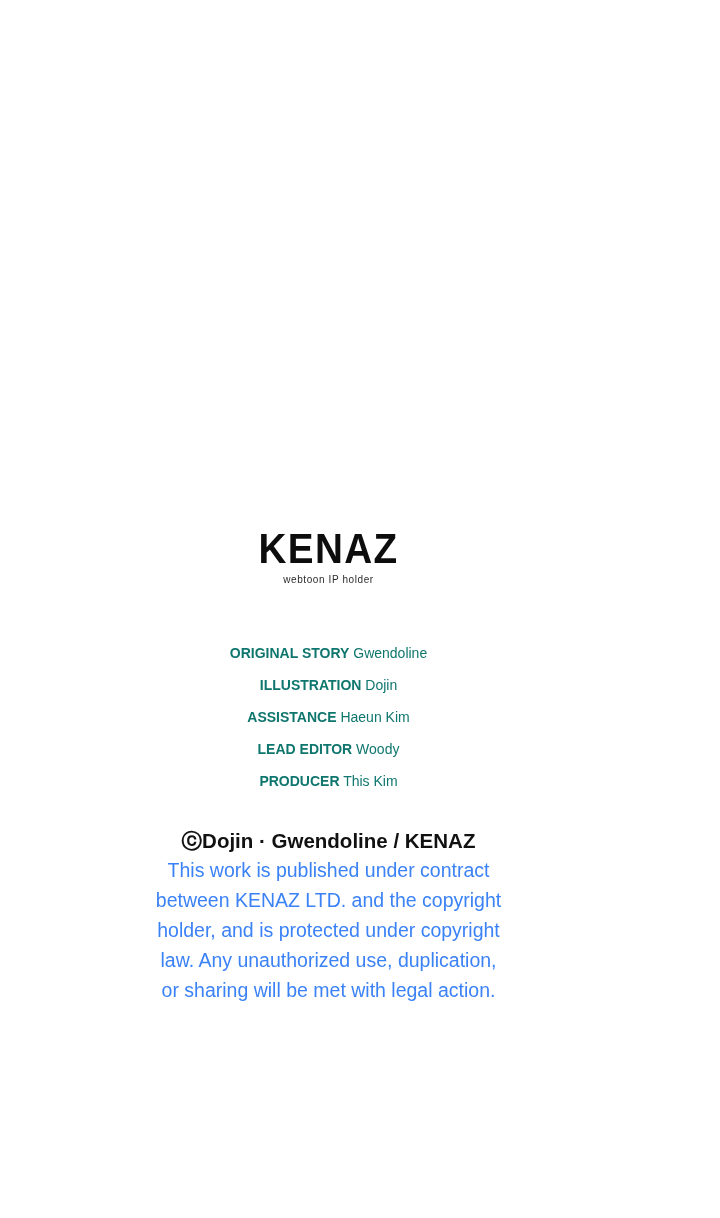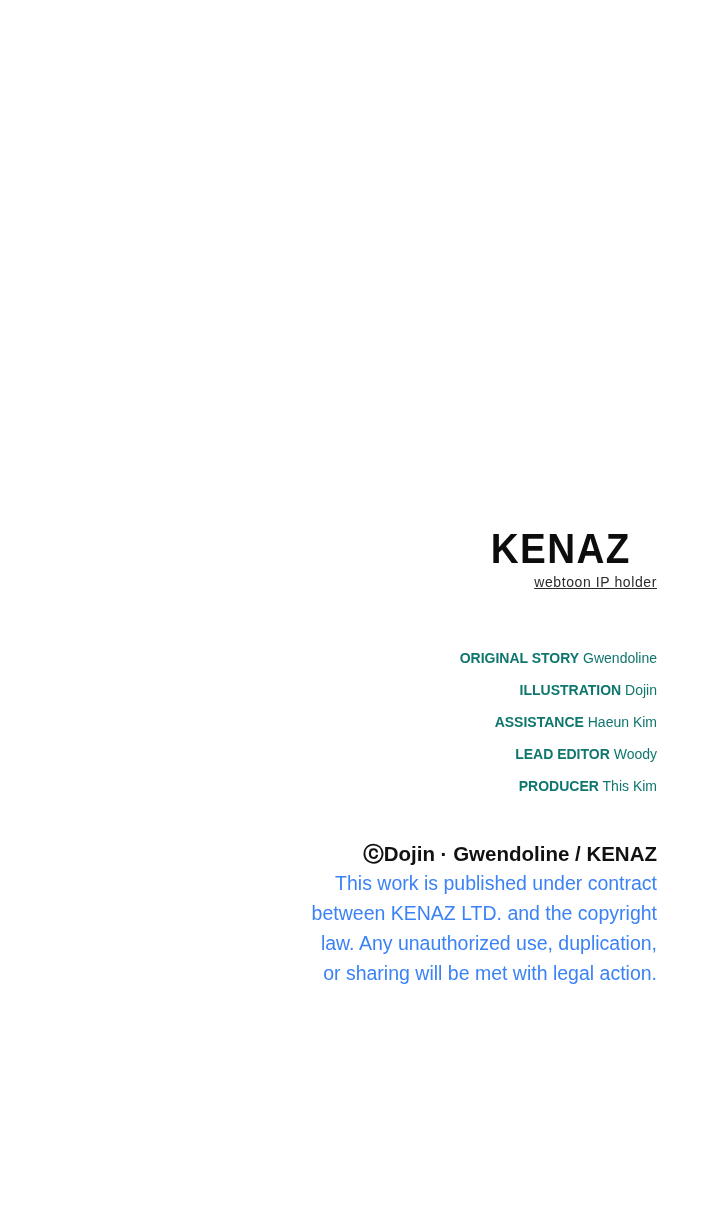--- a/index.html
+++ b/index.html
@@ -29,53 +29,52 @@
     font-weight: 400;
     letter-spacing: 0.2px;
     color: #111111;
     white-space: nowrap;
   }
   .credits-block {
     position: absolute;
     top: 528px;
     left: 0;
     width: 657px;
-    text-align: right;
+    text-align: center;
   }
   .logo {
     font-family: "Liberation Sans", sans-serif;
     font-size: 42px;
     font-weight: 700;
     letter-spacing: 1.5px;
     color: #0d0d0d;
     line-height: 1;
     transform: scaleX(0.92);
   }
   .logo-sub {
     margin-top: 4px;
-    font-size: 14px;
+    font-size: 10px;
     font-weight: 400;
     letter-spacing: 0.6px;
     color: #2b2b2b;
-    text-decoration: underline;
   }
   .staff {
     margin-top: 52px;
     font-size: 14px;
     line-height: 32px;
     color: #0f766e;
   }
   .staff .role {
     font-weight: 700;
   }
   .staff .name {
     font-weight: 400;
   }
   .copyright-line {
-    margin-top: 38px;
+    margin-top: 30px;
     font-size: 20.5px;
     font-weight: 700;
     color: #111111;
   }
   .legal {
     font-size: 19.5px;
     line-height: 30px;
     font-weight: 400;
     color: #3b82f6;
   }
@@ -116,18 +115,19 @@
         <span class="role">PRODUCER</span>
         <span class="name">This Kim</span>
       </div>
     </div>
 
     <div class="copyright-line">ⓒDojin · Gwendoline / KENAZ</div>
 
     <div class="legal">
       <div>This work is published under contract</div>
       <div>between KENAZ LTD. and the copyright</div>
+      <div>holder, and is protected under copyright</div>
       <div>law. Any unauthorized use, duplication,</div>
       <div>or sharing will be met with legal action.</div>
     </div>
 
   </div>
 </div>
 
 </body></html>

